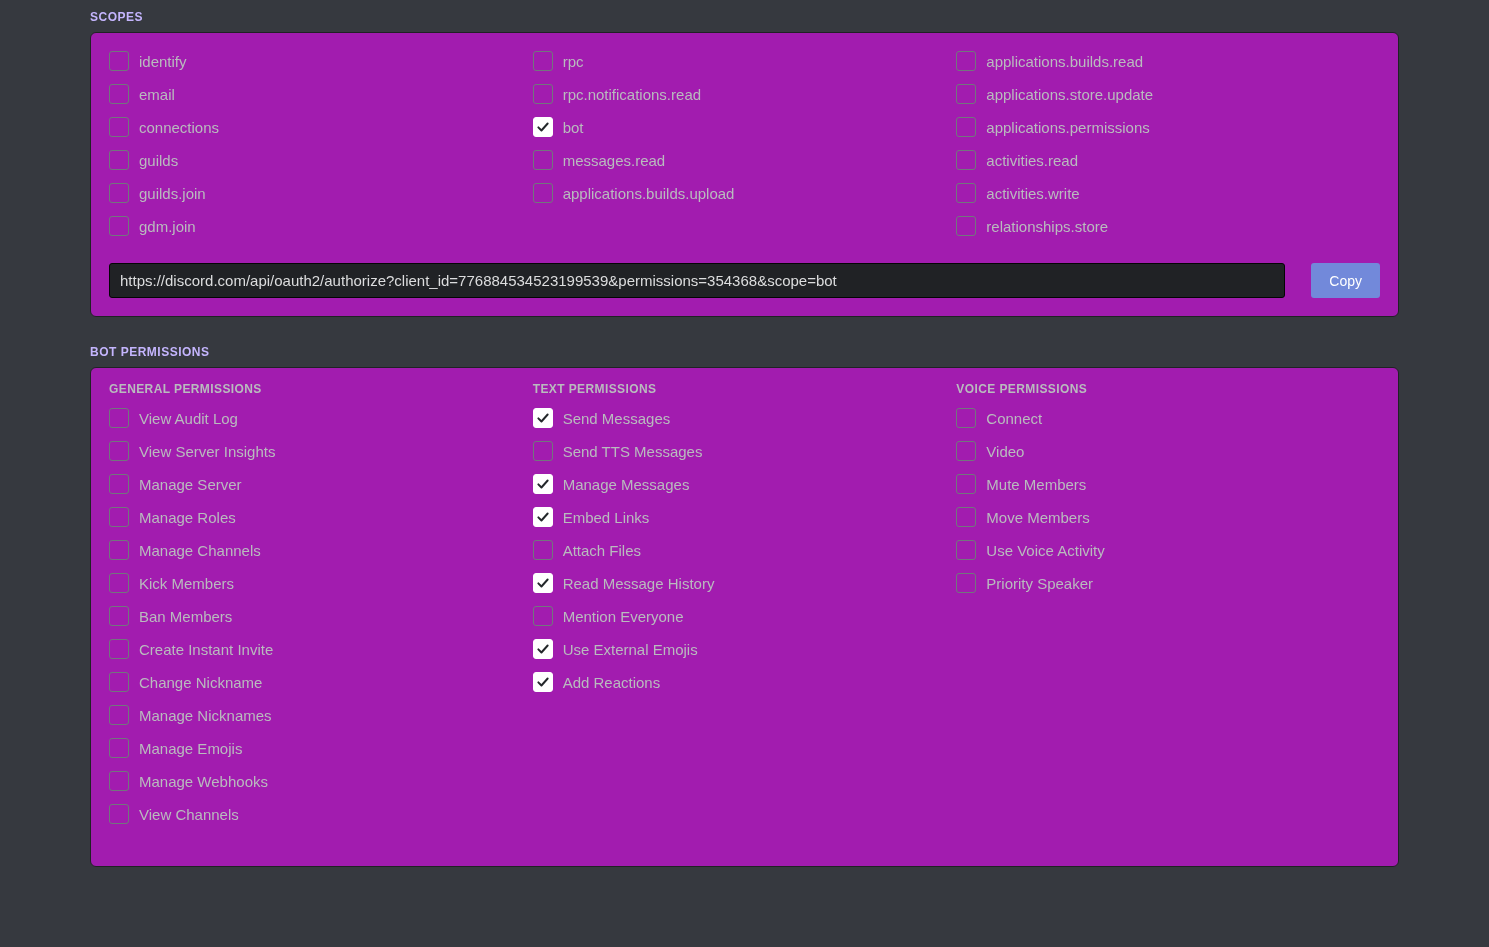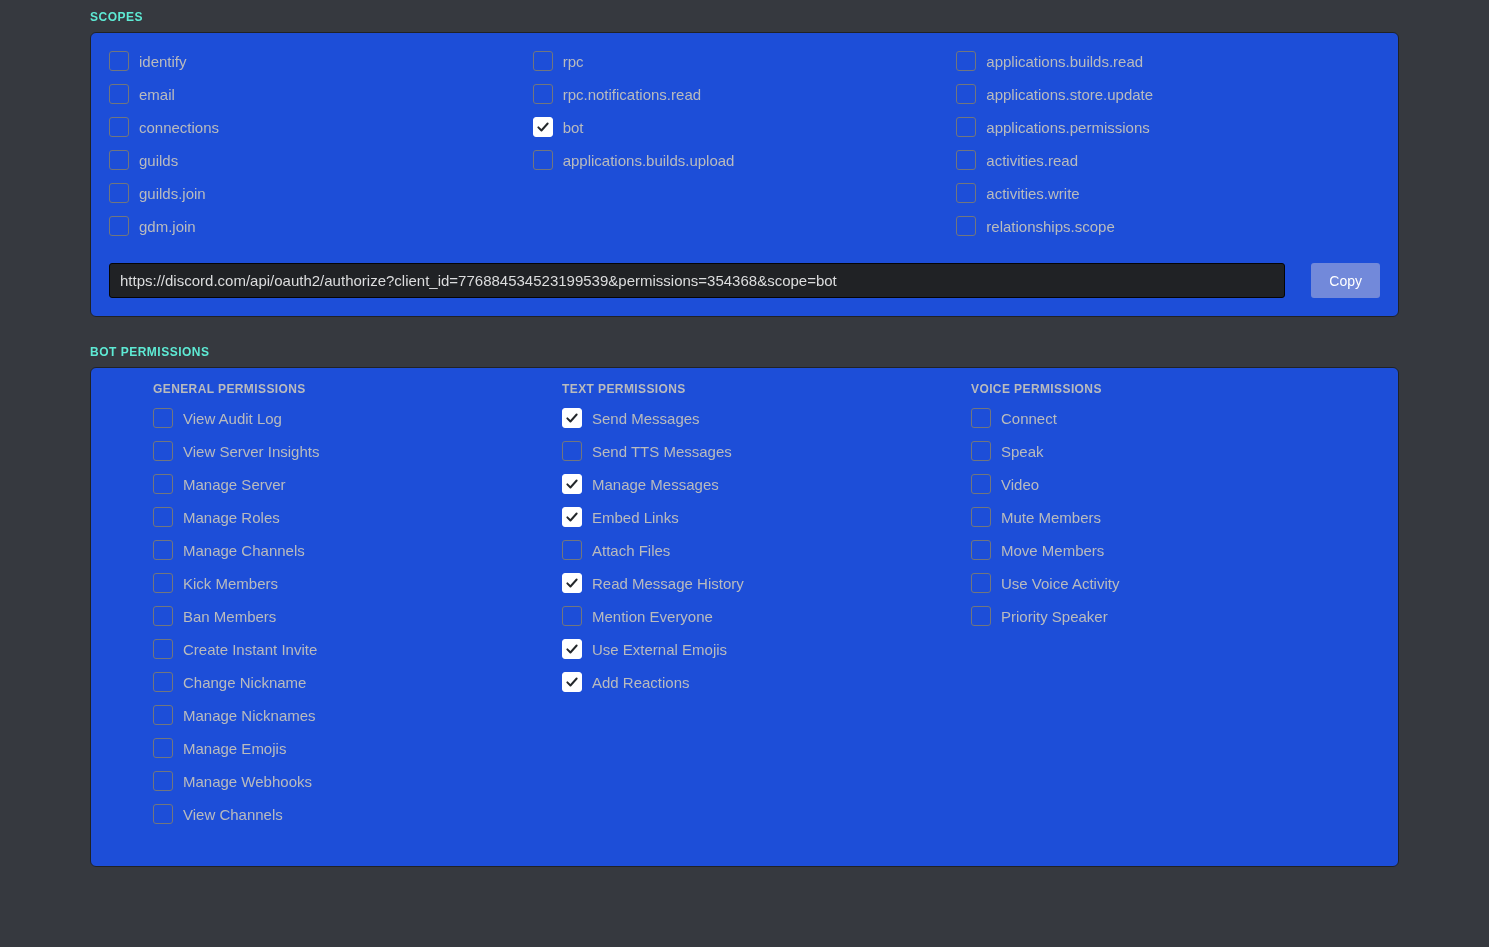--- a/index.html
+++ b/index.html
@@ -11,30 +11,30 @@
       background-color: #36393f;
       color: #b9bbbe;
       font-family: -apple-system, BlinkMacSystemFont, "Segoe UI", Helvetica, Arial, sans-serif;
       font-size: 15px;
       width: 1489px;
       height: 947px;
       overflow: hidden;
       padding-top: 10px;
     }
     .section-title {
-      color: #5eead4;
+      color: #c4b5fd;
       font-size: 12px;
       font-weight: 600;
       letter-spacing: 0.5px;
       margin-left: 90px;
       margin-bottom: 8px;
       text-transform: uppercase;
     }
     .panel {
-      background-color: #1d4ed8;
+      background-color: #a21caf;
       border: 1px solid #202225;
       border-radius: 6px;
       margin: 0 90px 28px 90px;
       padding: 18px 0 18px 0;
     }
     .scopes-grid {
       display: grid;
       grid-template-columns: 1fr 1fr 1fr;
       padding: 0 18px;
     }
@@ -114,21 +114,20 @@
       font-weight: 500;
       padding: 0 18px;
       border-radius: 3px;
       cursor: pointer;
       font-family: inherit;
       margin-left: 16px;
     }
     .panel.perms {
       padding-top: 14px;
       height: 500px;
-      padding-left: 44px;
     }
   </style>
 </head>
 <body>
 
 <div class="section-title">SCOPES</div>
 <div class="panel">
   <div class="scopes-grid" id="scopes-grid">
       <div class="column">
         <div class="check-item">
@@ -168,20 +167,24 @@
         <div class="check-item">
           <div class="checkbox checked">
             <svg viewBox="0 0 18 18" xmlns="http://www.w3.org/2000/svg">
               <path d="M3 9.5 L7 13.5 L15 4.5" stroke="#23272a" stroke-width="2.5" fill="none" stroke-linecap="round" stroke-linejoin="round"></path>
             </svg>
           </div>
           <span class="check-label">bot</span>
         </div>
         <div class="check-item">
           <div class="checkbox"></div>
+          <span class="check-label">messages.read</span>
+        </div>
+        <div class="check-item">
+          <div class="checkbox"></div>
           <span class="check-label">applications.builds.upload</span>
         </div>
       </div>
       <div class="column">
         <div class="check-item">
           <div class="checkbox"></div>
           <span class="check-label">applications.builds.read</span>
         </div>
         <div class="check-item">
           <div class="checkbox"></div>
@@ -194,21 +197,21 @@
         <div class="check-item">
           <div class="checkbox"></div>
           <span class="check-label">activities.read</span>
         </div>
         <div class="check-item">
           <div class="checkbox"></div>
           <span class="check-label">activities.write</span>
         </div>
         <div class="check-item">
           <div class="checkbox"></div>
-          <span class="check-label">relationships.scope</span>
+          <span class="check-label">relationships.store</span>
         </div>
       </div>
     </div>
   <div class="url-row">
     <input class="url-input" type="text" readonly="" value="https://discord.com/api/oauth2/authorize?client_id=776884534523199539&amp;permissions=354368&amp;scope=bot" style="">
     <button class="copy-btn">Copy</button>
   </div>
 </div>
 
 <div class="section-title">BOT PERMISSIONS</div>
@@ -333,24 +336,20 @@
         </div>
       </div>
       <div class="column">
         <div class="column-title">VOICE PERMISSIONS</div>
         <div class="check-item">
           <div class="checkbox"></div>
           <span class="check-label">Connect</span>
         </div>
         <div class="check-item">
           <div class="checkbox"></div>
-          <span class="check-label">Speak</span>
-        </div>
-        <div class="check-item">
-          <div class="checkbox"></div>
           <span class="check-label">Video</span>
         </div>
         <div class="check-item">
           <div class="checkbox"></div>
           <span class="check-label">Mute Members</span>
         </div>
         <div class="check-item">
           <div class="checkbox"></div>
           <span class="check-label">Move Members</span>
         </div>

